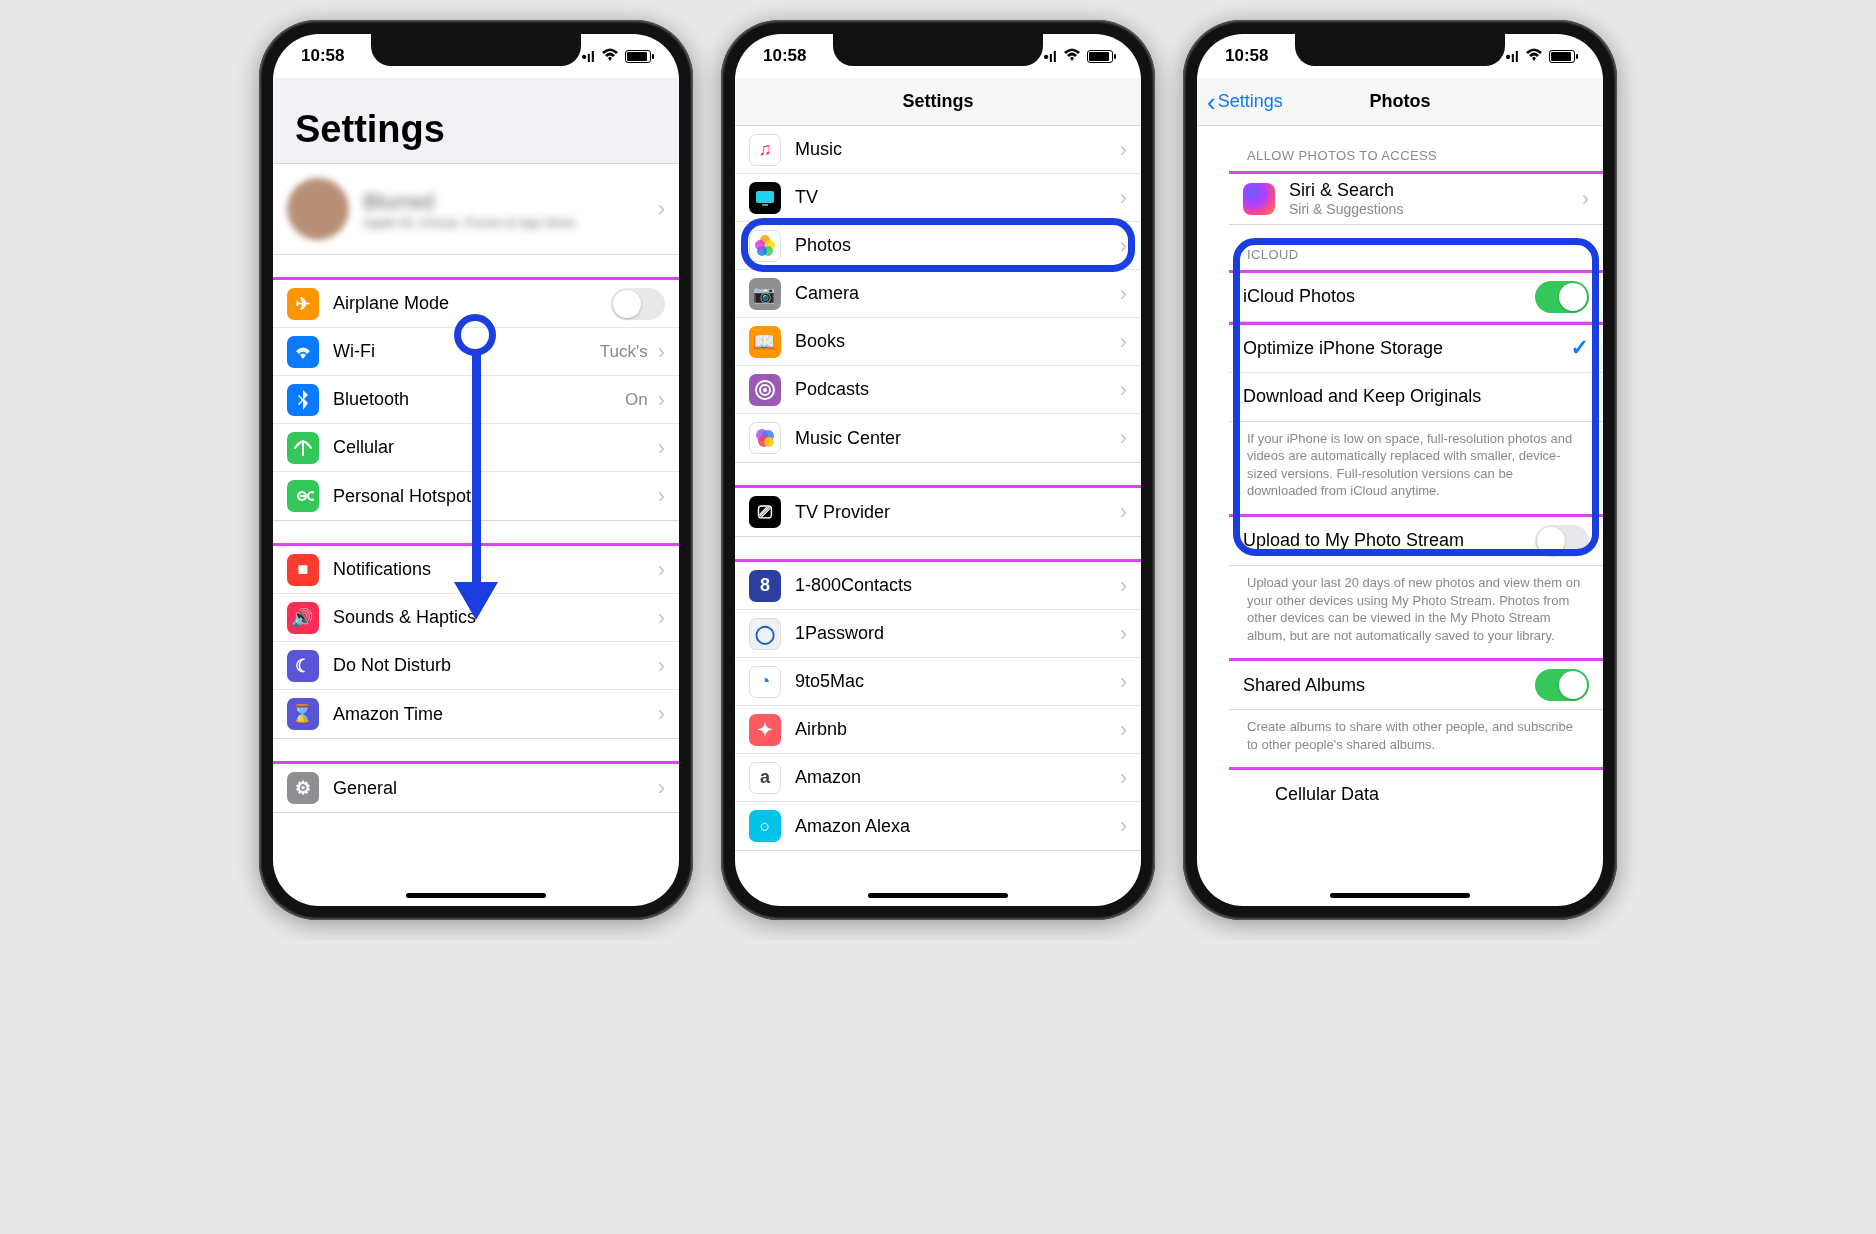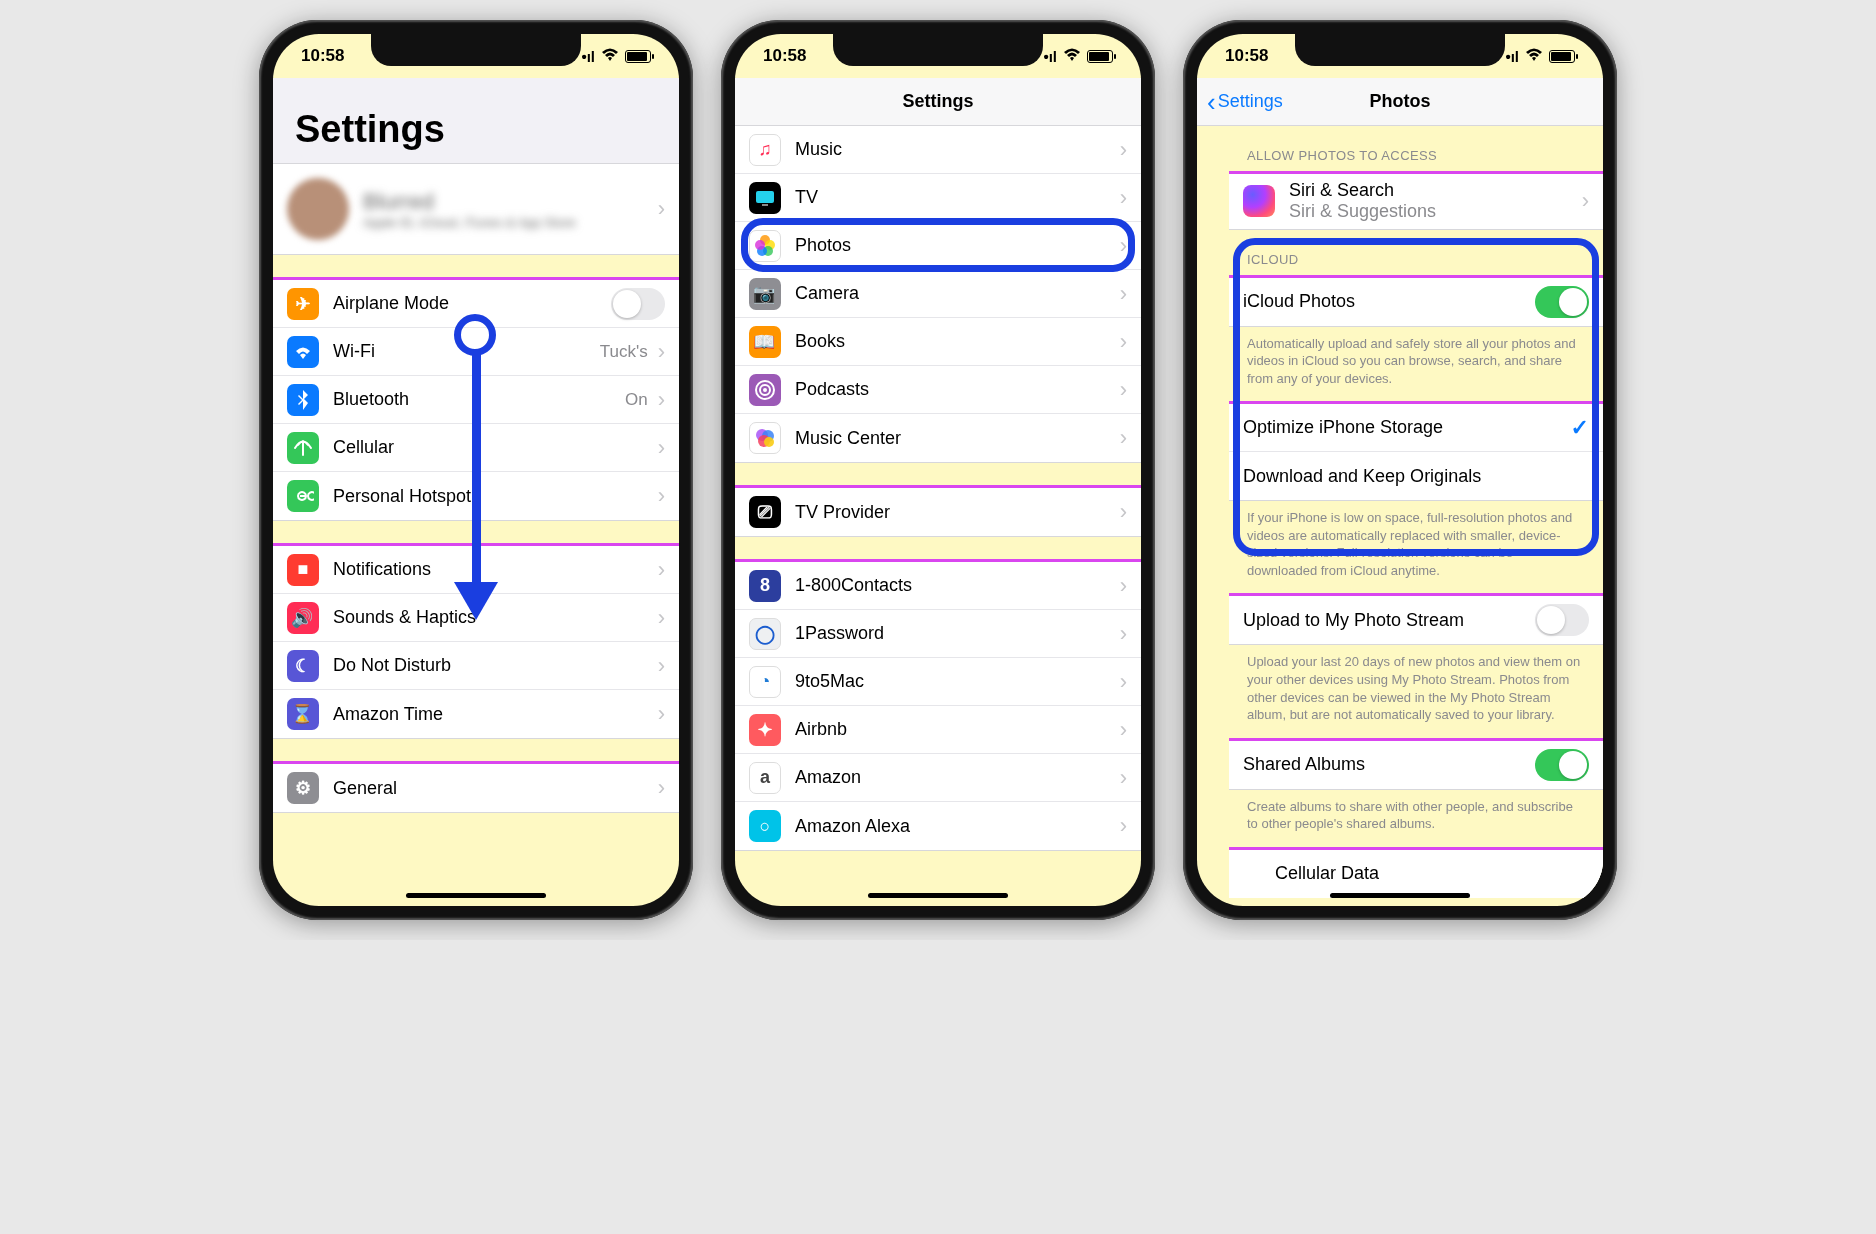--- a/index.html
+++ b/index.html
@@ -17,21 +17,21 @@
     height: 900px;
     background: #111;
     border-radius: 58px;
     padding: 14px;
     box-shadow: 0 4px 24px rgba(0,0,0,0.35), inset 0 0 2px 2px #555;
     position: relative;
   }
   .screen {
     width: 100%;
     height: 100%;
-    background: #fef9c3;
+    background: #ffffff;
     border-radius: 46px;
     overflow: hidden;
     position: relative;
   }
   .notch {
     position: absolute;
     top: 0; left: 50%;
     transform: translateX(-50%);
     width: 210px; height: 32px;
     background: #111;
@@ -94,21 +94,21 @@
   .row .icon {
     width: 32px; height: 32px;
     border-radius: 7px;
     display:flex; align-items:center; justify-content:center;
     margin-right: 14px;
     font-size: 18px;
     color:#fff;
     flex-shrink:0;
   }
   .row .label { flex:1; }
-  .row .sub { font-size:18px; color:#8a8a8e; line-height:1.2; }
+  .row .sub { font-size:14px; color:#8a8a8e; line-height:1.2; }
   .row .detail { color:#8a8a8e; font-size:17px; margin-right:6px;}
   .chev { color:#c6c6c9; font-size:22px; margin-left:4px; line-height:1;}
   .toggle {
     width: 54px; height: 32px; border-radius:16px; background:#e9e9eb; position:relative;
     flex-shrink:0;
   }
   .toggle.on { background:#34c759; }
   .toggle .knob {
     width:28px; height:28px; background:#fff; border-radius:50%; position:absolute;
     top:2px; left:2px; box-shadow:0 1px 3px rgba(0,0,0,0.25);
@@ -490,21 +490,20 @@
 
     <div class="section-header">ICLOUD</div>
     <div class="list">
       <div class="row">
         <div class="label">iCloud Photos</div>
         <div class="toggle on">
               <div class="knob"></div>
             </div>
       </div>
     </div>
-    <div class="footer-text">Automatically upload and safely store all your photos and videos in iCloud so you can browse, search, and share from any of your devices.</div>
 
     <div class="list">
       <div class="row">
         <div class="label">Optimize iPhone Storage</div>
         <span class="check">✓</span>
       </div>
       <div class="row">
         <div class="label">Download and Keep Originals</div>
       </div>
     </div>

